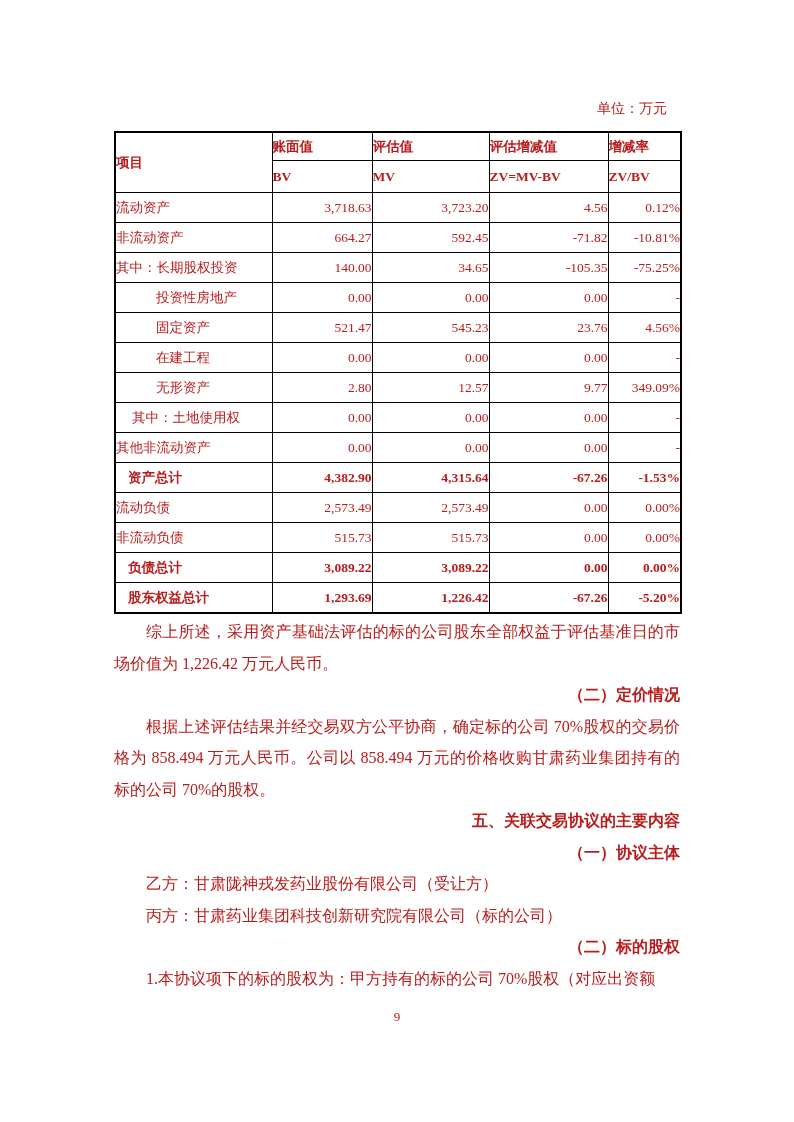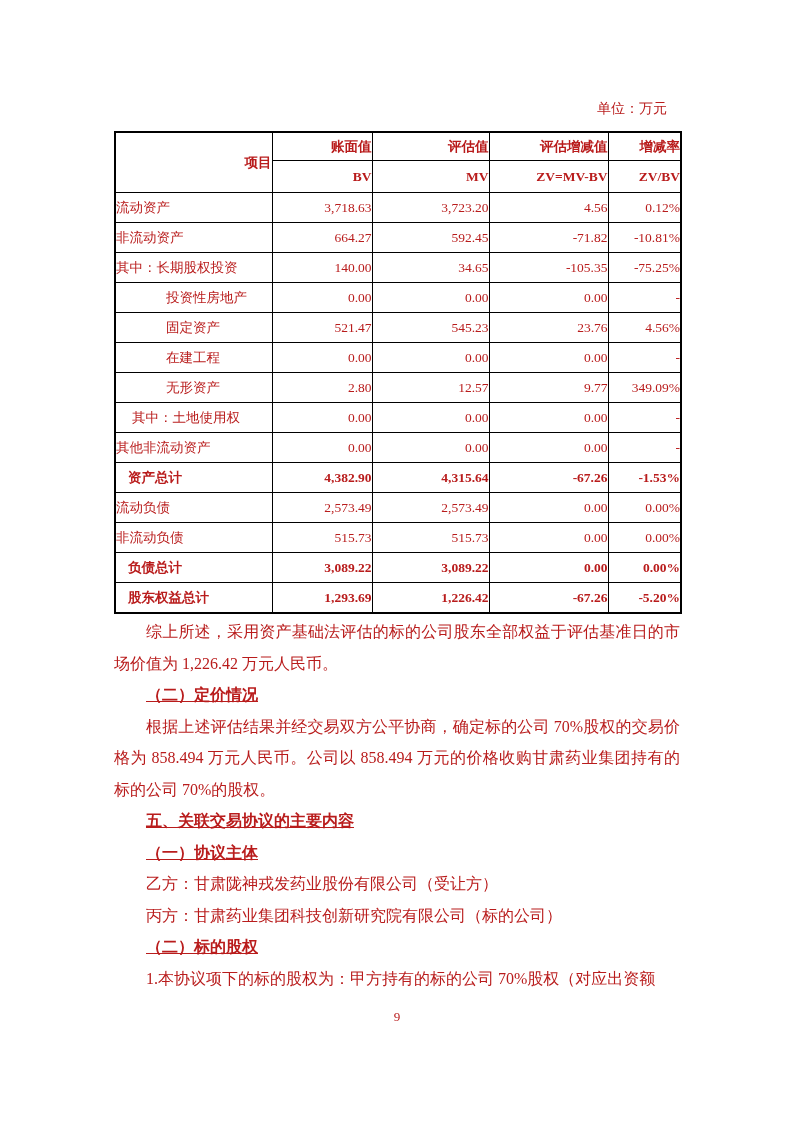--- a/index.html
+++ b/index.html
@@ -30,40 +30,40 @@
   table.val-table td {
     border: 1px solid #000;
     padding: 0;
     vertical-align: middle;
     overflow: hidden;
     white-space: nowrap;
   }
   tr.hdr-row1 td { height: 27px; }
   tr.hdr-row2 td { height: 31px; }
   tbody tr td { height: 29px; }
-  td.hdr { text-align: right; font-weight: bold; }
+  td.hdr { text-align: left; font-weight: bold; }
   td.c-item { text-align: left; padding-left: 6px; }
   td.c-item.ind1 { padding-left: 16px; }
-  td.c-item.ind2 { padding-left: 50px; }
+  td.c-item.ind2 { padding-left: 40px; }
   td.num  { text-align: right; padding-right: 7px; }
   td.rate { text-align: right; padding-right: 5px; }
   tr.total td { font-weight: bold; padding-left: 12px; }
   .content {
     margin: 2px 114px 0 114px;
     width: 566px;
     font-size: 16px;
     line-height: 31.5px;
   }
   .content p {
     margin: 0;
     padding: 0;
     text-indent: 32px;
     text-align: justify;
   }
-  .content p.bold { font-weight: bold; text-align: left; text-decoration: underline; }
+  .content p.bold { font-weight: bold; text-align: right; }
   .page-num {
     margin-top: 14px;
     text-align: center;
     font-size: 13px;
     line-height: 18px;
   }
 </style>
 </head>
 <body>
 

